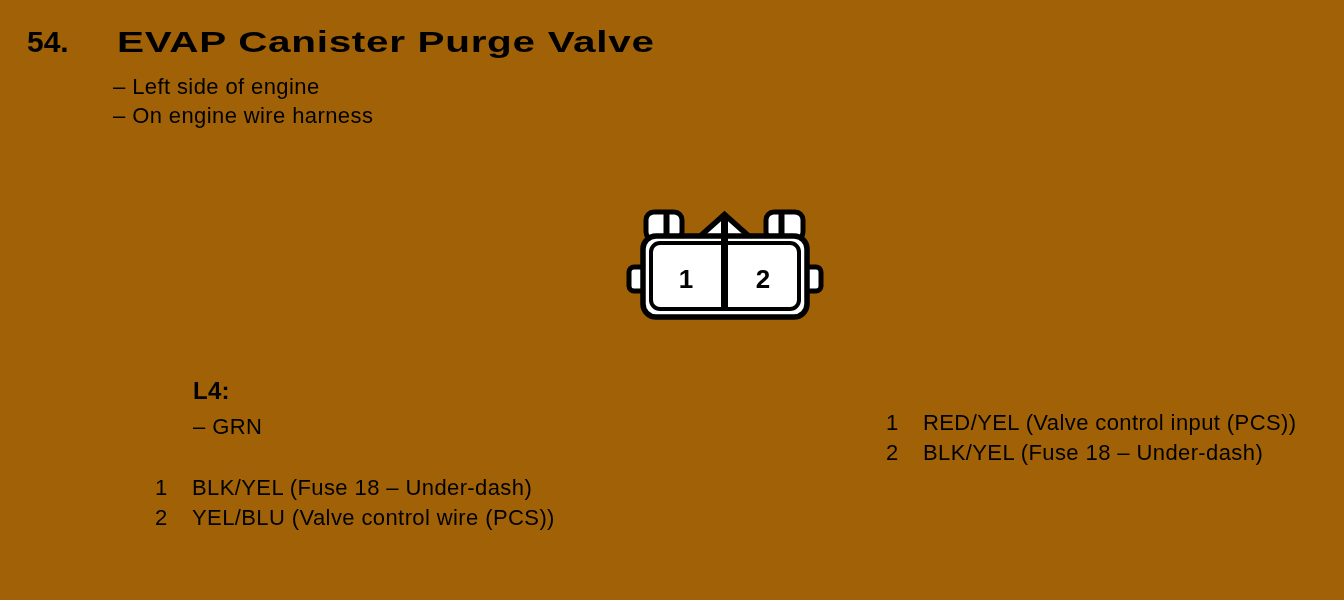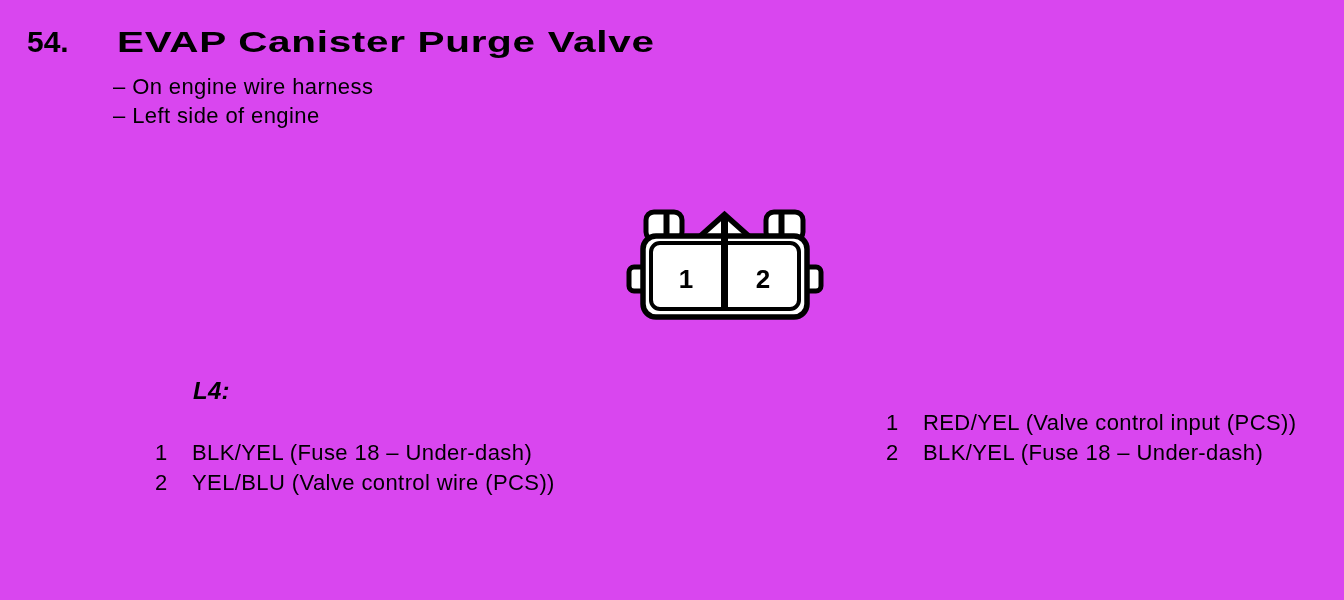--- a/index.html
+++ b/index.html
@@ -11,21 +11,21 @@
     width: 1344px;
     height: 600px;
     position: relative;
     overflow: hidden;
     font-family: "Liberation Sans", sans-serif;
     color: #000000;
   }
   .page {
     position: absolute;
     inset: 0;
-    background: #d946ef;
+    background: #a16207;
   }
   
   .header {
     position: absolute;
     left: 27px;
     top: 24px;
     display: flex;
     align-items: flex-start;
   }
   .sec-num {
@@ -81,21 +81,20 @@
     top: 376px;
   }
   .variant.l4 { left: 155px; }
   .variant.v6 { left: 886px; }
   .vhead {
     margin-left: 38px;
     font-size: 24px;
     font-weight: bold;
     line-height: 30px;
     letter-spacing: 0.3px;
-    font-style: italic;
   }
   .vcolor {
     margin-left: 38px;
     margin-top: 6px;
     font-size: 22px;
     line-height: 29px;
     letter-spacing: 0.4px;
   }
   .pinout {
     margin-top: 32px;
@@ -120,22 +119,22 @@
 <body>
 
 <div class="page">
 
   <div class="header">
     <div class="sec-num">54.</div>
     <div class="page-title">EVAP Canister Purge Valve</div>
   </div>
 
   <div class="notes">
+    <div class="note">– Left side of engine</div>
     <div class="note">– On engine wire harness</div>
-    <div class="note">– Left side of engine</div>
   </div>
 
   <svg class="connector" width="210" height="130" viewBox="0 0 210 130">
 
     <rect class="shape" x="26" y="12" width="36" height="28" rx="8" stroke-width="5"></rect>
     <line class="bar" x1="46.5" y1="12" x2="46.5" y2="38" stroke-width="6"></line>
     <rect class="shape" x="146" y="12" width="37" height="28" rx="8" stroke-width="5"></rect>
     <line class="bar" x1="161.5" y1="12" x2="161.5" y2="38" stroke-width="6"></line>
 
     <rect class="shape" x="9" y="67" width="18" height="24" rx="5" stroke-width="5"></rect>
@@ -148,20 +147,21 @@
     <rect class="shape" x="31" y="43" width="148" height="66" rx="9" stroke-width="4"></rect>
 
     <line class="bar" x1="104.5" y1="17" x2="104.5" y2="108" stroke-width="7"></line>
 
     <text x="66" y="88">1</text>
     <text x="143" y="88">2</text>
   </svg>
 
   <div class="variant l4">
     <div class="vhead">L4:</div>
+    <div class="vcolor">– GRN</div>
     <div class="pinout">
       <div class="pinrow">
         <span class="pin">1</span>
         <span class="desc">BLK/YEL (Fuse 18 – Under-dash)</span>
       </div>
       <div class="pinrow">
         <span class="pin">2</span>
         <span class="desc">YEL/BLU (Valve control wire (PCS))</span>
       </div>
     </div>

